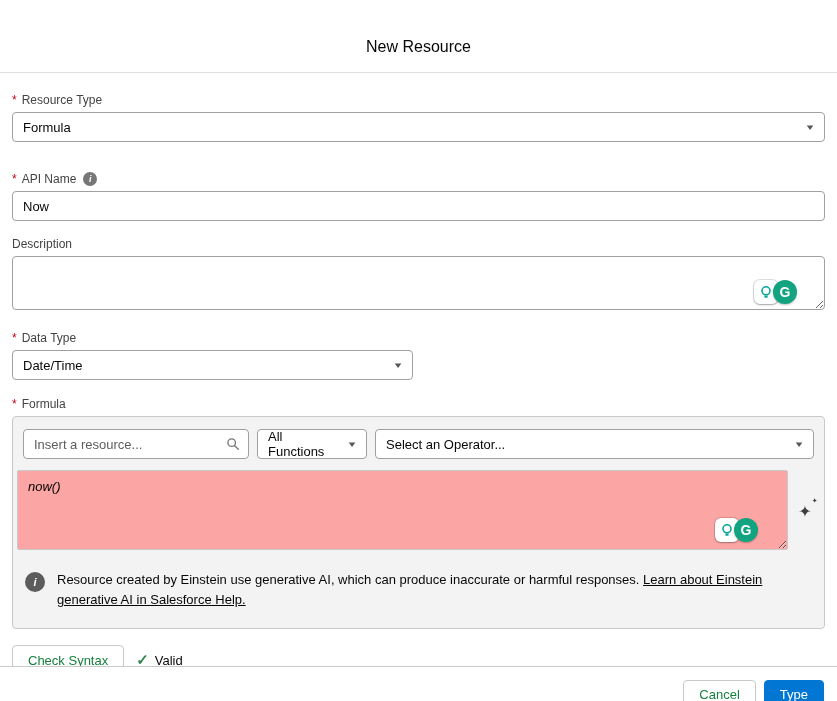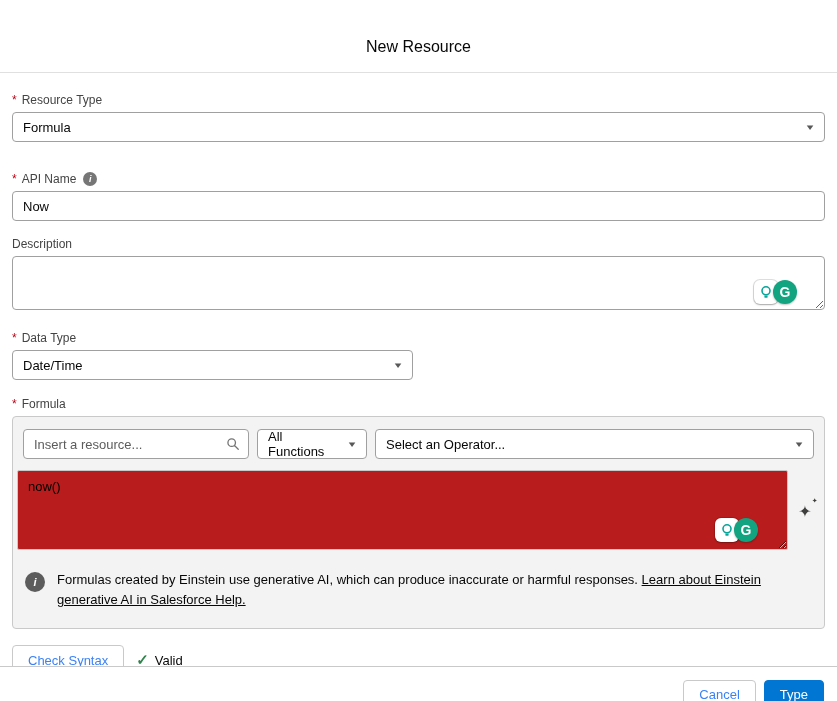--- a/index.html
+++ b/index.html
@@ -157,26 +157,27 @@
     display: flex;
     align-items: stretch;
     padding: 11px 2px 0 4px;
   }
   .formula-ta-wrap { flex: 1; position: relative; }
   textarea.formula-ta {
     width: 100%;
     height: 80px;
     border: 1px solid #c9c9c9;
     border-radius: 2px;
-    background: #b91c1c;
+    background: #fca5a5;
     font-size: 13px;
     font-family: "Liberation Sans", sans-serif;
     padding: 8px 10px;
     resize: both;
     outline: none;
+    font-style: italic;
   }
   .sparkle-col {
     width: 34px;
     display: flex;
     align-items: center;
     justify-content: center;
   }
   .sparkle { position: relative; cursor: pointer; color: #3e3e3c; }
   .sp-main { font-size: 16px; line-height: 1; }
   .sp-small { position: absolute; top: -6px; right: -6px; font-size: 7px; }
@@ -228,21 +229,21 @@
     font-family: "Liberation Sans", sans-serif;
     padding: 0 15px;
     cursor: pointer;
     display: inline-flex;
     align-items: center;
     justify-content: center;
   }
   .btn-outline {
     background: #fff;
     border: 1px solid #c9c9c9;
-    color: #3b82f6;
+    color: #15803d;
   }
   .btn-primary {
     background: #0176d3;
     border: 1px solid #0176d3;
     color: #fff;
   }
   .valid-wrap { display: flex; align-items: center; gap: 6px; }
   .check-glyph { color: #2e844a; font-size: 15px; font-weight: bold; }
   .valid-label { font-size: 13px; color: #080707; }
 
@@ -366,21 +367,21 @@
             <span class="sparkle">
               <span class="sp-main">✦</span>
               <span class="sp-small">✦</span>
             </span>
           </div>
         </div>
 
         <div class="notice">
           <span class="notice-icon">i</span>
           <div class="notice-text">
-            <span>Formulas created by Einstein use generative AI, which can produce inaccurate or harmful responses.</span>
+            <span>Resource created by Einstein use generative AI, which can produce inaccurate or harmful responses.</span>
             <span class="notice-link">Learn about Einstein generative AI in Salesforce Help.</span>
           </div>
         </div>
 
       </div>
     </div>
 
     <div class="syntax-row">
       <button class="btn btn-outline">Check Syntax</button>
       <div class="valid-wrap">

